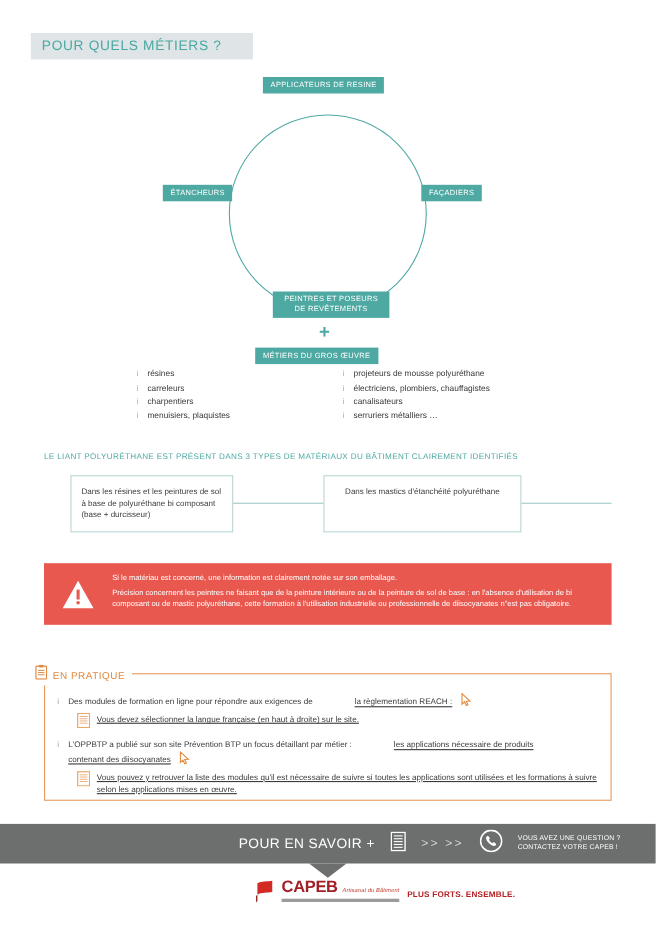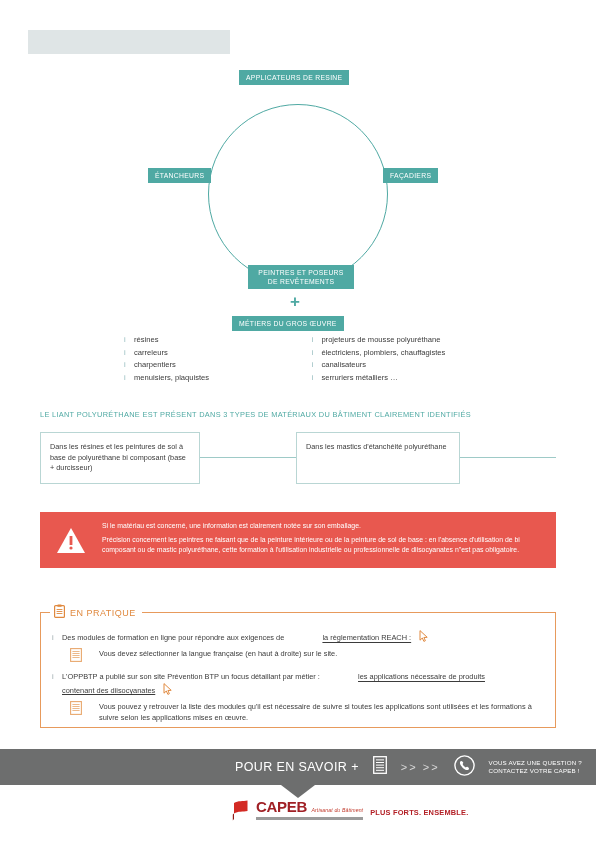--- a/index.html
+++ b/index.html
@@ -131,22 +131,22 @@
   }
   .matbox {
     border: 1px solid #b9d6d4;
     box-sizing: border-box;
     padding: 9px 9px;
     font-size: 7.3px;
     line-height: 10.5px;
     color: #3b3b3b;
     min-height: 50px;
   }
-  .matbox.b1 { width: 160px; }
-  .matbox.b2 { width: 164px; }
+  .matbox.b1 { width: 148px; margin-left: 24px; }
+  .matbox.b2 { width: 180px; text-align: center; }
   .matbox.b3 { width: 172px; }
   .connector {
     flex: 1 1 auto;
     align-self: center;
     height: 1px;
     background: #9ecac7;
   }
 
   
   .warn {
@@ -178,21 +178,21 @@
     position: absolute;
     left: 40px;
     top: 612px;
     width: 516px;
     height: 116px;
     border: 1px solid #e79a5c;
     box-sizing: border-box;
   }
   .prat-legend {
     position: absolute;
-    left: 50px;
+    left: 28px;
     top: 604px;
     background: #ffffff;
     padding: 0 6px 0 4px;
     display: flex;
     align-items: center;
     gap: 5px;
   }
   .prat-legend .label {
     font-size: 9px;
     letter-spacing: 0.5px;
@@ -216,42 +216,43 @@
   .link {
     text-decoration: underline;
     text-underline-offset: 2px;
     color: #3b3b3b;
     white-space: nowrap;
   }
   .gap { display: inline-block; width: 34px; }
   .subnote {
     display: flex;
     align-items: flex-start;
-    gap: 17px;
+    gap: 6px;
     margin: 3px 0 6px 18px;
+    text-decoration: underline;
   }
   .subnote .txt { font-size: 7.4px; line-height: 11px; }
   .cursor {
     display: inline-block;
     vertical-align: middle;
     margin-left: 6px;
   }
 
   
   .footer-bar {
     position: absolute;
     left: 0;
     top: 749px;
     width: 596px;
     height: 36px;
     background: #6d6e6e;
     display: flex;
     align-items: center;
     justify-content: flex-end;
-    padding-right: 14px;
+    padding-right: 32px;
     box-sizing: border-box;
     gap: 14px;
   }
   .footer-title {
     color: #ffffff;
     font-size: 12.5px;
     letter-spacing: 0.4px;
   }
   .chev {
     color: #d9d9d9;
@@ -314,20 +315,21 @@
     letter-spacing: 0.2px;
     padding-bottom: 3px;
   }
 </style>
 </head>
 <body>
 
 <div class="page">
 
   <div class="header-band"></div>
+  <div class="header-title">POUR QUELS MÉTIERS ?</div>
 
   <div class="circle"></div>
 
   <div class="chip chip-top">APPLICATEURS DE RESINE</div>
   <div class="chip chip-left">ÉTANCHEURS</div>
   <div class="chip chip-right">FAÇADIERS</div>
   <div class="chip chip-bottom">PEINTRES ET POSEURS DE REVÊTEMENTS</div>
 
   <div class="plus-sign">+</div>
   <div class="chip chip-gros">MÉTIERS DU GROS ŒUVRE</div>

